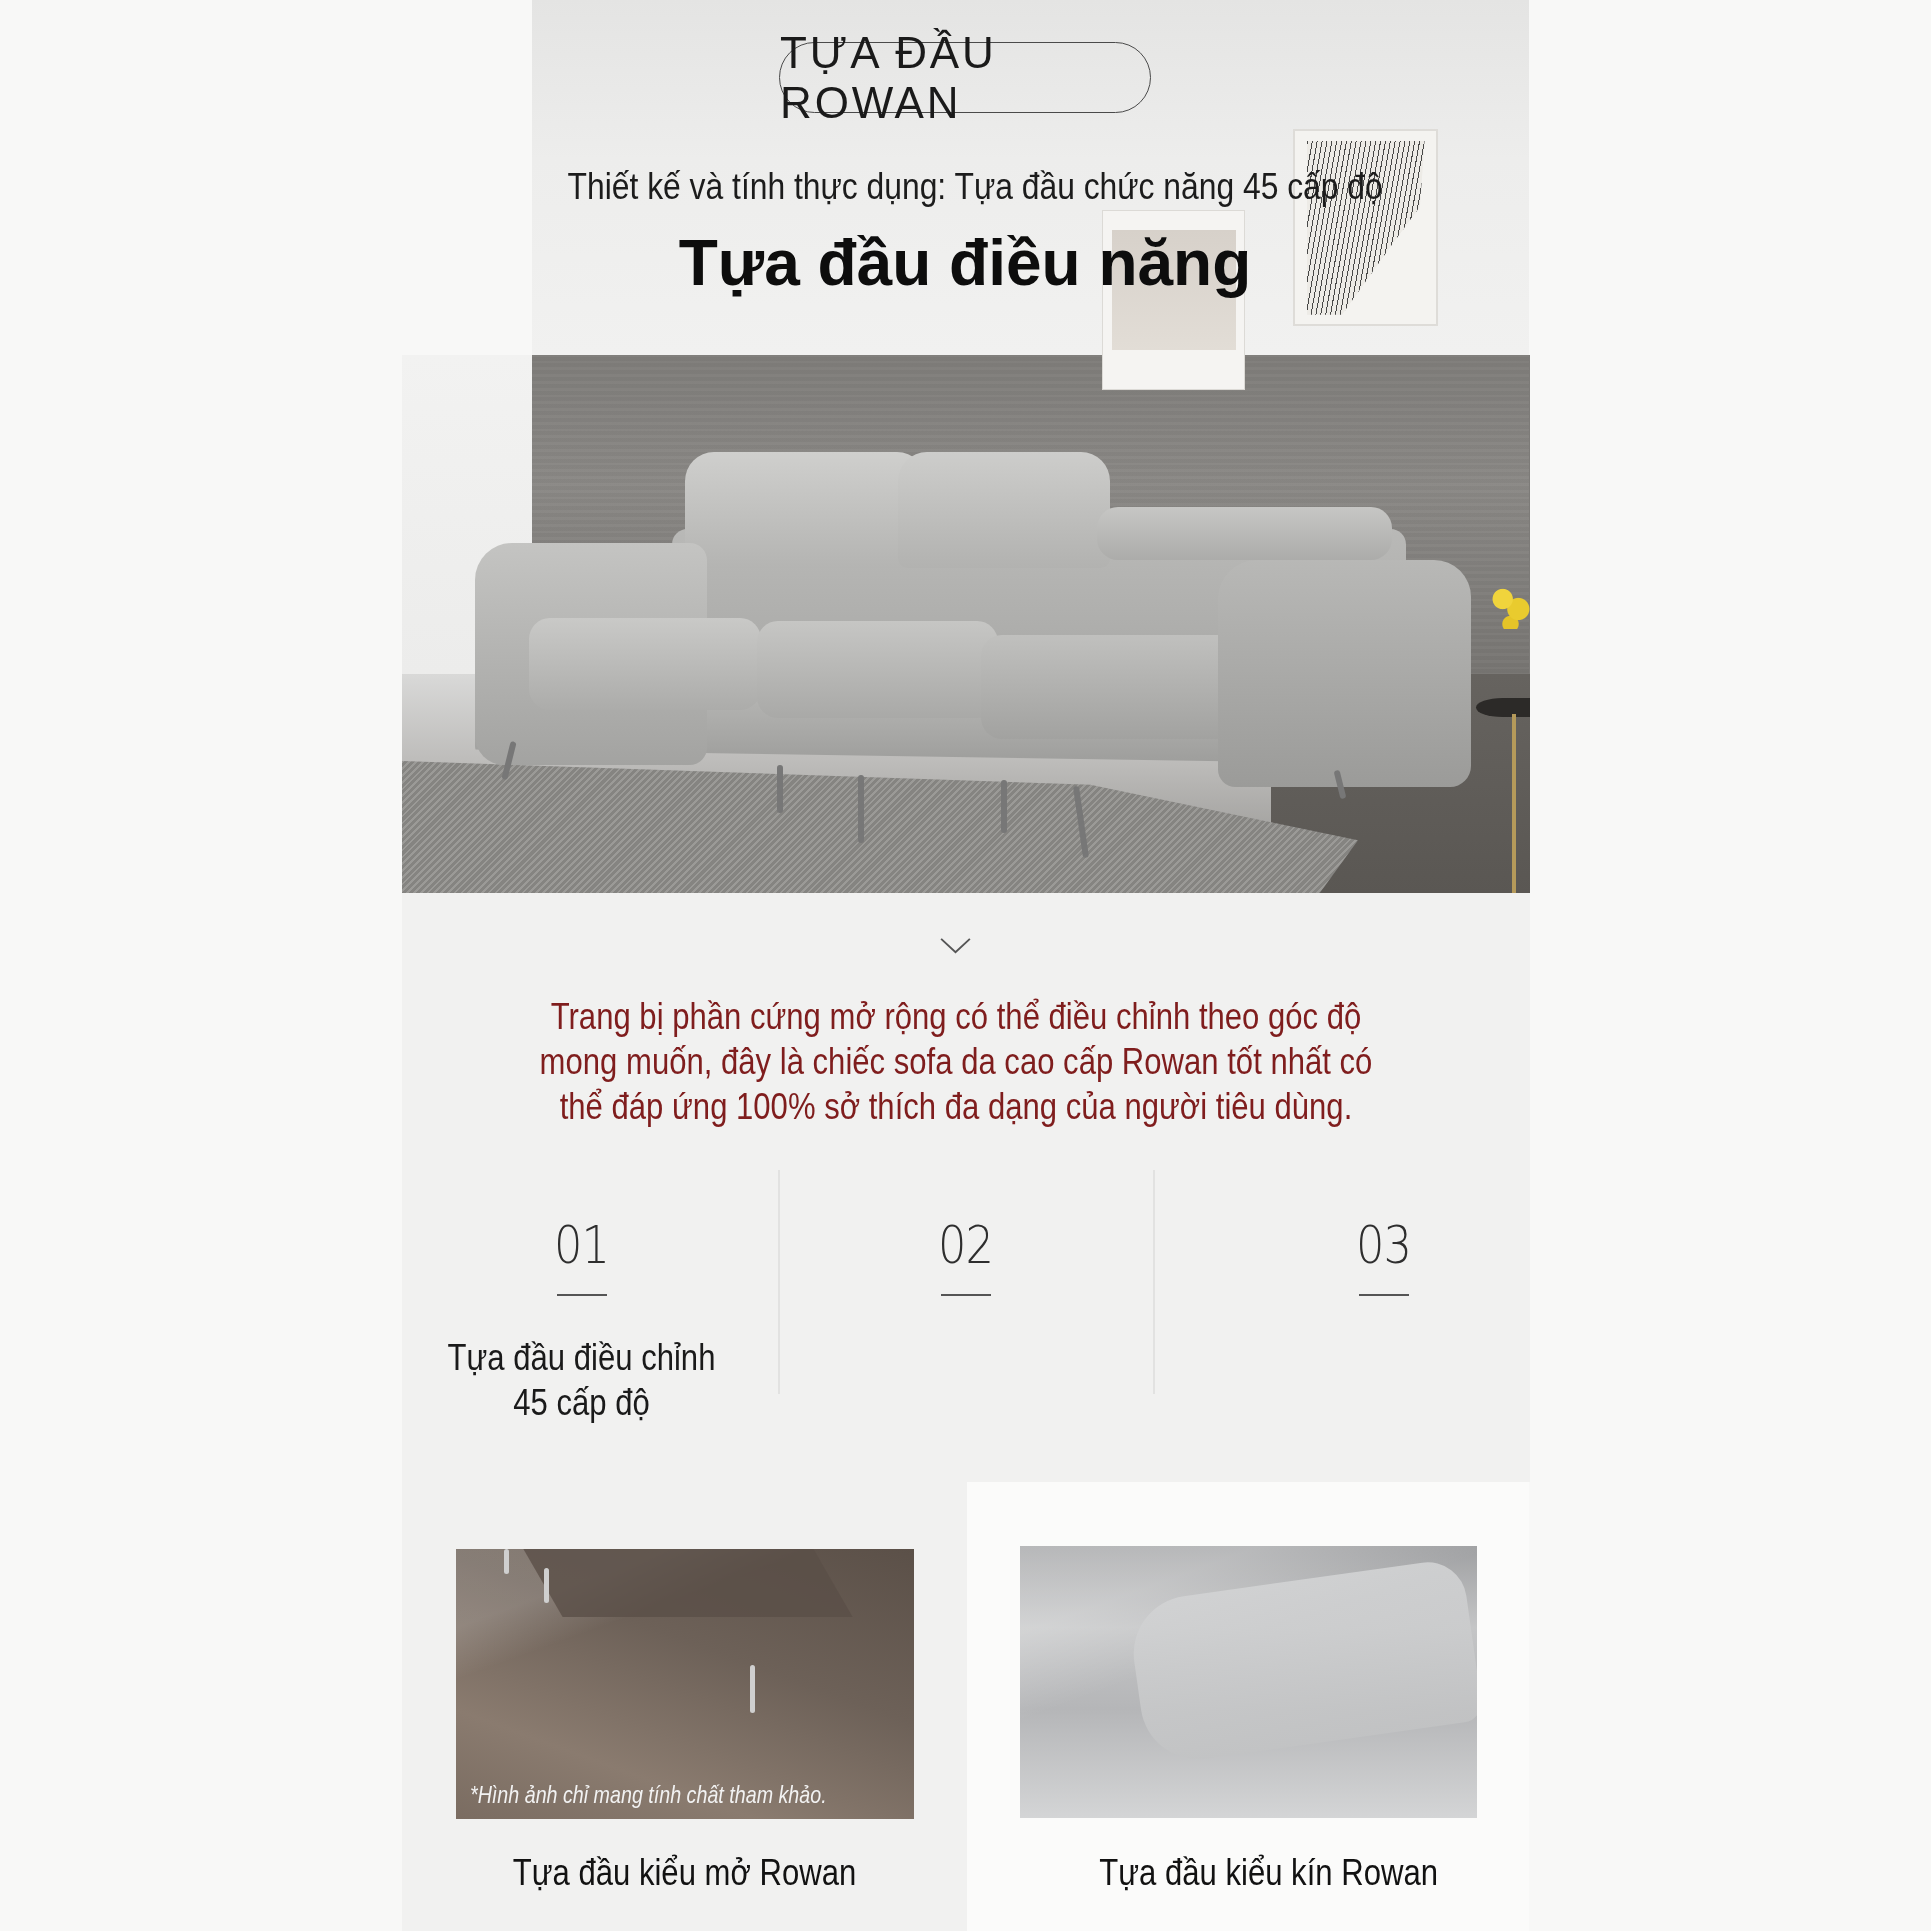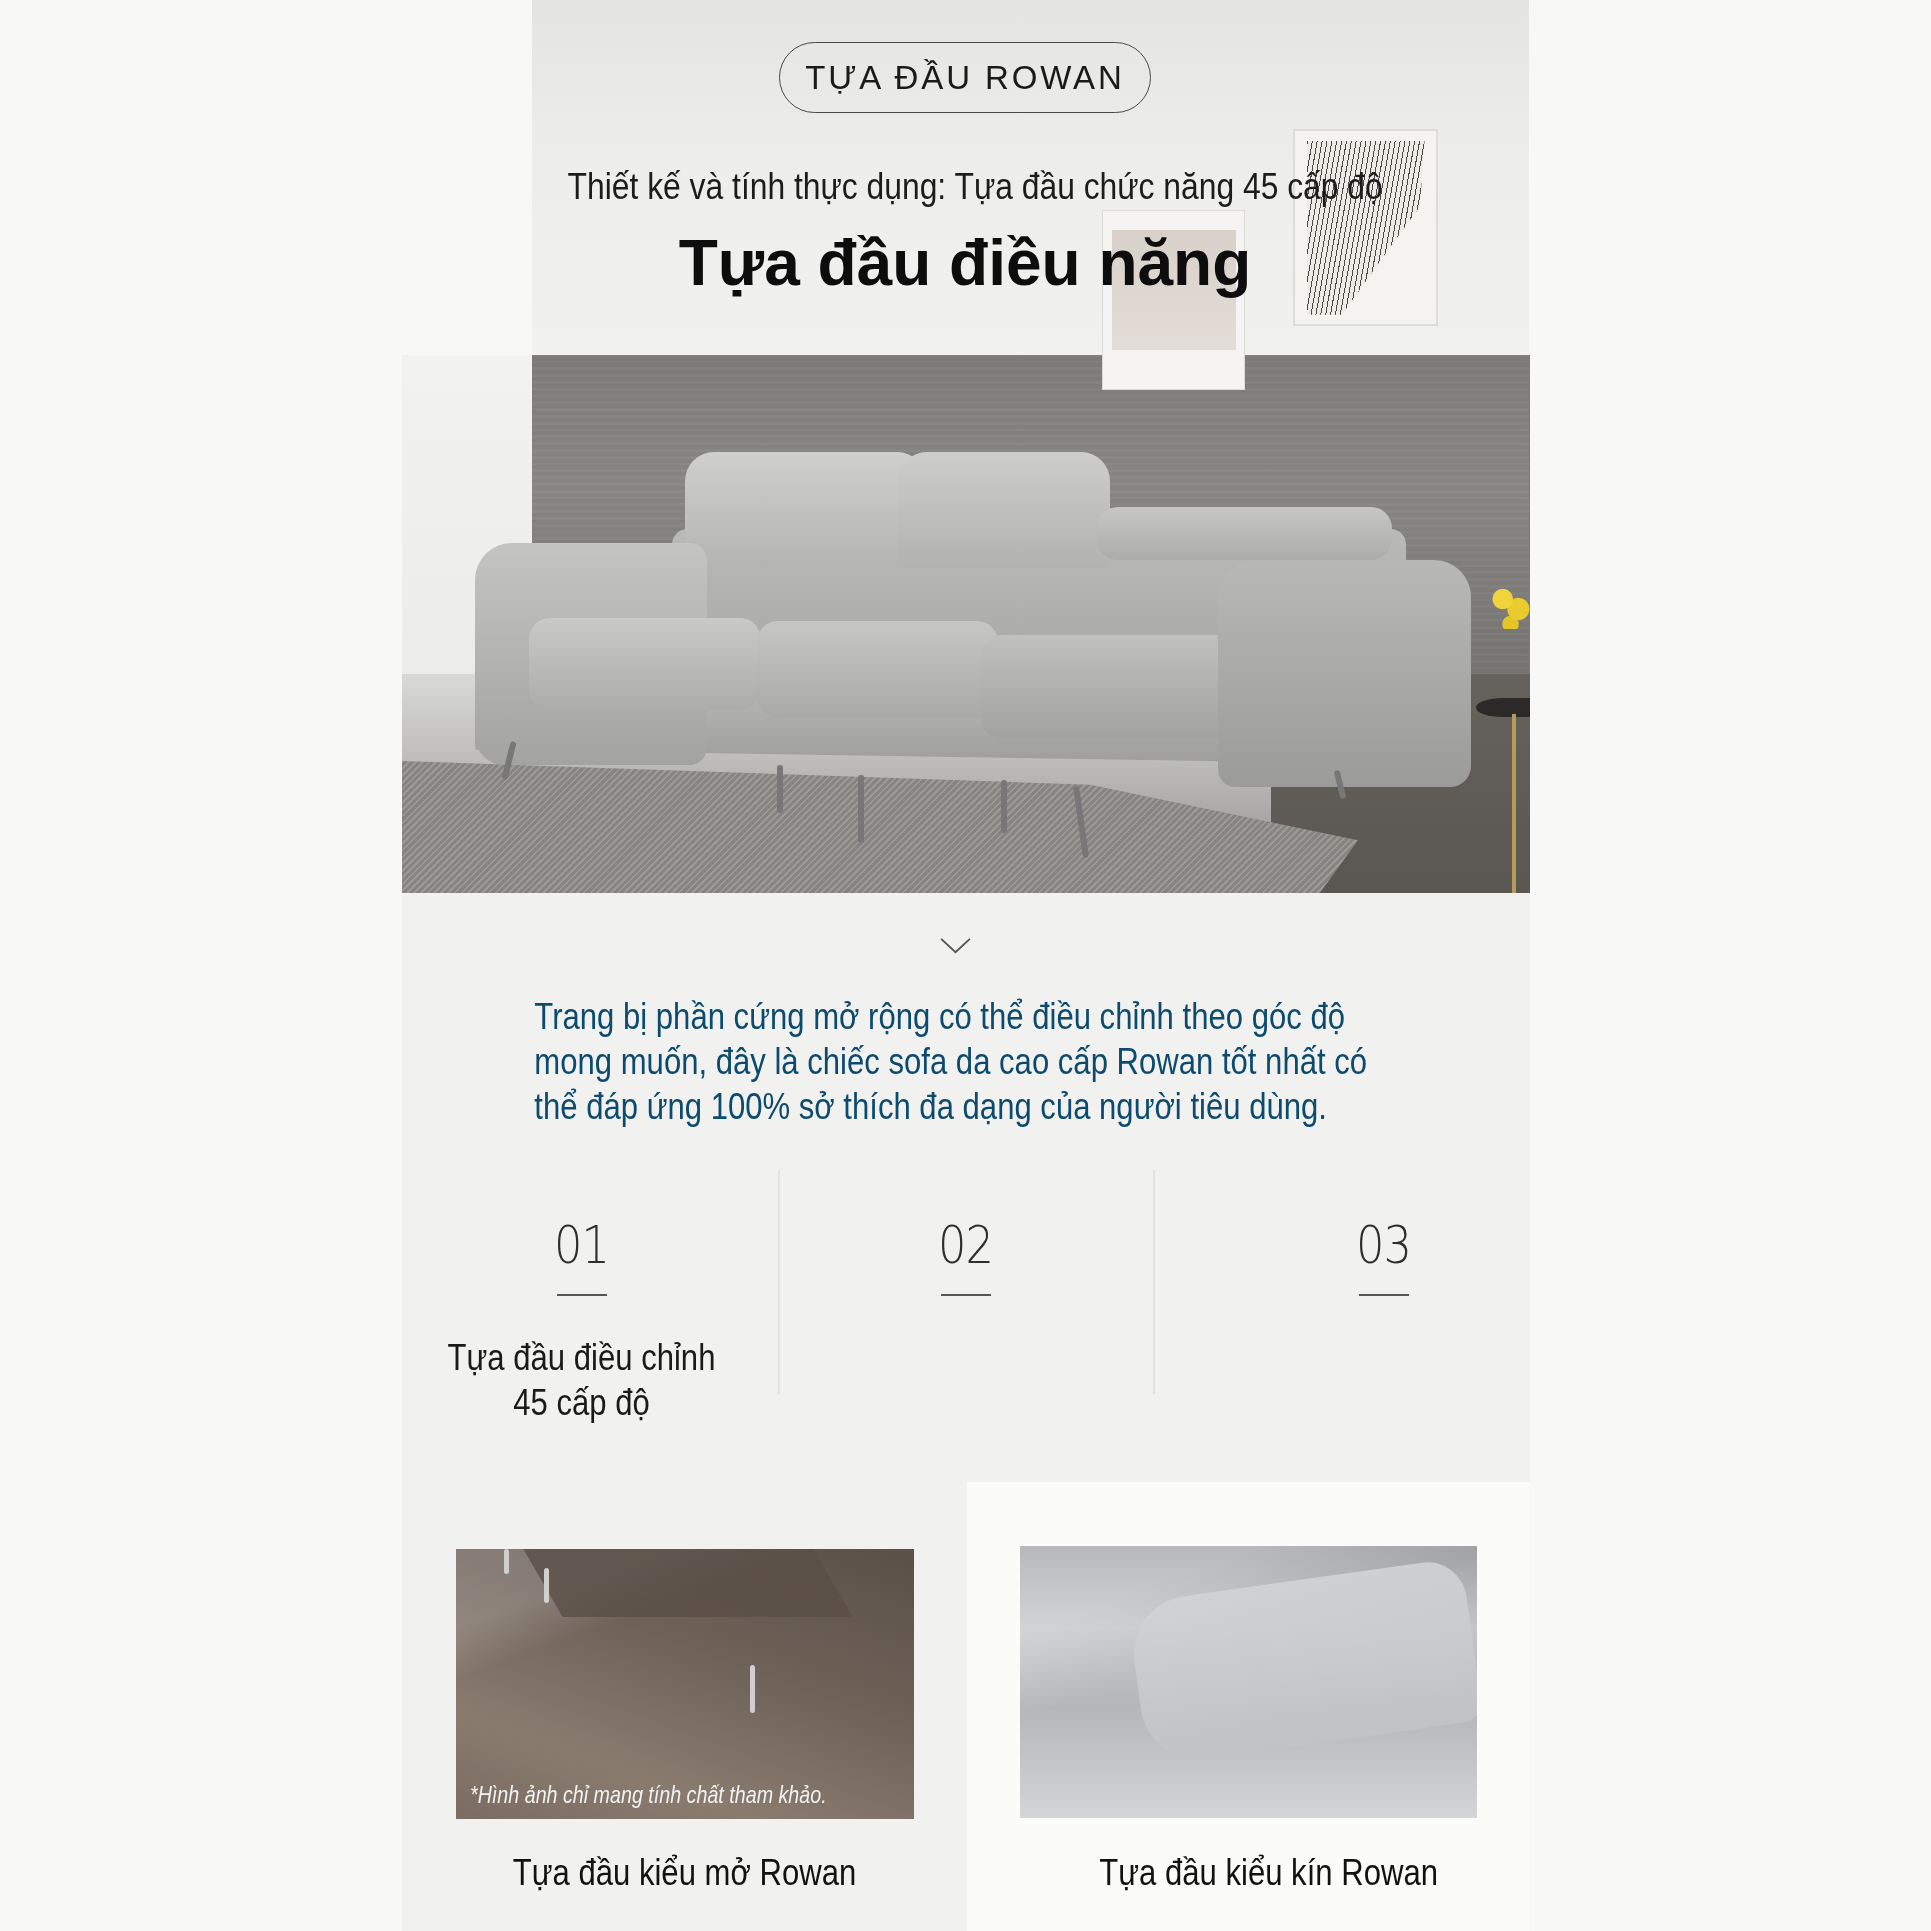--- a/index.html
+++ b/index.html
@@ -101,21 +101,21 @@
     clip-path: polygon(0 0, 100% 0, 96% 38%, 70% 62%, 30% 100%, 0 100%);
     opacity: .85;
   }
 
   
   .pill {
     position: absolute; left: 779px; top: 42px;
     width: 372px; height: 71px;
     border: 1.9px solid #4a4a4a; border-radius: 36px;
     display: flex; align-items: center; justify-content: center;
-    font-size: 33px; letter-spacing: 2.9px; color: #1a1a1a;
+    font-size: 44px; letter-spacing: 2.9px; color: #1a1a1a;
     z-index: 3;
   }
   .subtitle {
     position: absolute; left: 502px; top: 166px; width: 937px;
     text-align: center; font-size: 37px; color: #1c1c1c;
     transform: scaleX(0.86); transform-origin: center;
     z-index: 3; white-space: nowrap;
   }
   .title {
     position: absolute; left: 579px; top: 226px; width: 772px;
@@ -138,21 +138,21 @@
     position: absolute; left: 967px; top: 1482px;
     width: 562px; height: 449px;
     background: #fbfbfa;
   }
   .chevron {
     position: absolute; left: 939px; top: 935px;
     width: 33px; height: 23px;
   }
   .desc {
     position: absolute; left: 454px; top: 994px; width: 1004px;
-    font-size: 37px; line-height: 45px; color: #0c4a6e;
+    text-align: center; font-size: 37px; line-height: 45px; color: #7f1d1d;
   }
   .desc span { display: block; transform: scaleX(0.84); white-space: nowrap; }
 
   .feature {
     position: absolute; top: 1168px; width: 319px;
     text-align: center;
     margin-top: 47px;
   }
   .feature .num {
     font-family: "DejaVu Sans", sans-serif; font-weight: 300;

